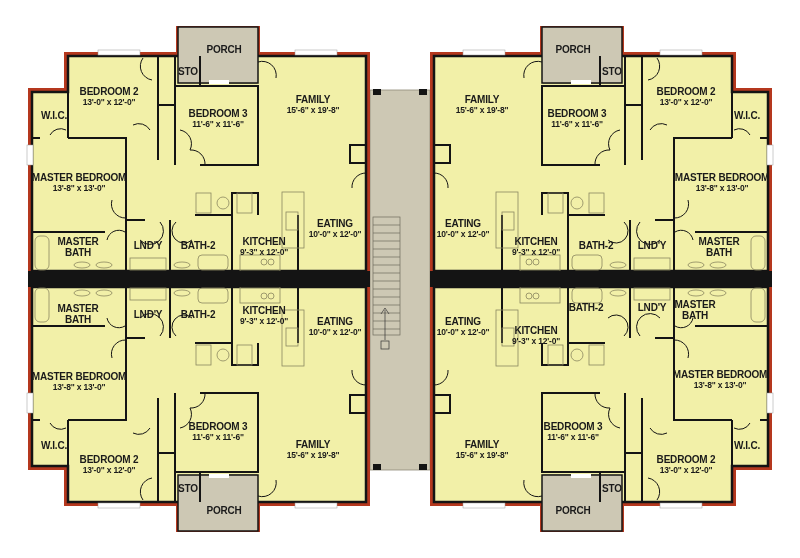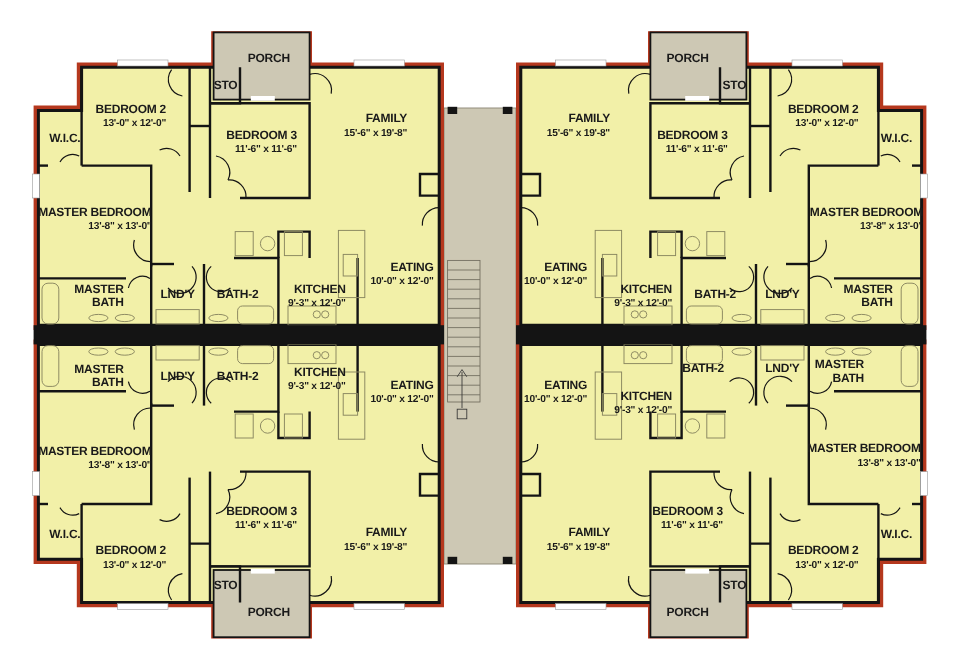--- a/index.html
+++ b/index.html
@@ -1,18 +1,18 @@
 <!DOCTYPE html>
 <html><head>
 <meta charset="utf-8">
 <style>
   html, body { margin:0; padding:0; background:#ffffff; }
   body { width:800px; height:558px; position:relative; overflow:hidden; font-family:"Liberation Sans", sans-serif; }
   .plan { position:absolute; left:0; top:0; width:800px; height:558px; }
-  .lbl { position:absolute; text-align:right; color:#1a1a1a; font-weight:bold; font-size:10px; line-height:11px; transform:translateX(-50%); white-space:nowrap; letter-spacing:-0.2px; }
+  .lbl { position:absolute; text-align:center; color:#1a1a1a; font-weight:bold; font-size:10px; line-height:11px; transform:translateX(-50%); white-space:nowrap; letter-spacing:-0.2px; }
   .lbl .dim { display:block; font-weight:bold; font-size:8.5px; line-height:10px; }
 </style>
 </head>
 <body>
 
 <svg class="plan" viewBox="0 0 800 558" width="800" height="558" xmlns="http://www.w3.org/2000/svg">
 
   <g>
     <rect x="370" y="90" width="60" height="380" fill="#cdc8b4" stroke="#8f8a78" stroke-width="0.8"></rect>
     <rect x="373" y="89" width="8" height="6" fill="#141414"></rect>

